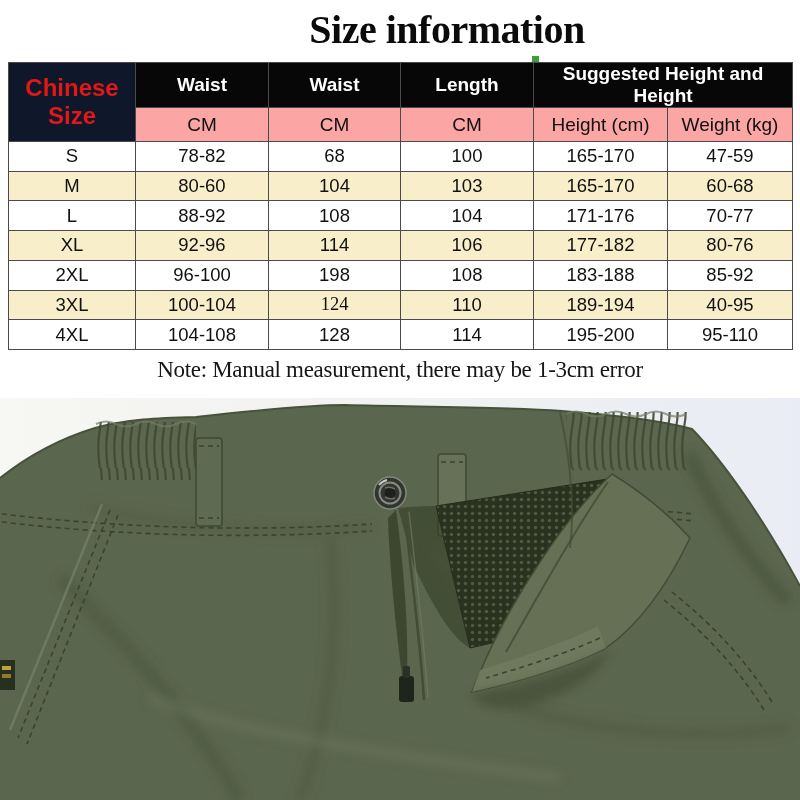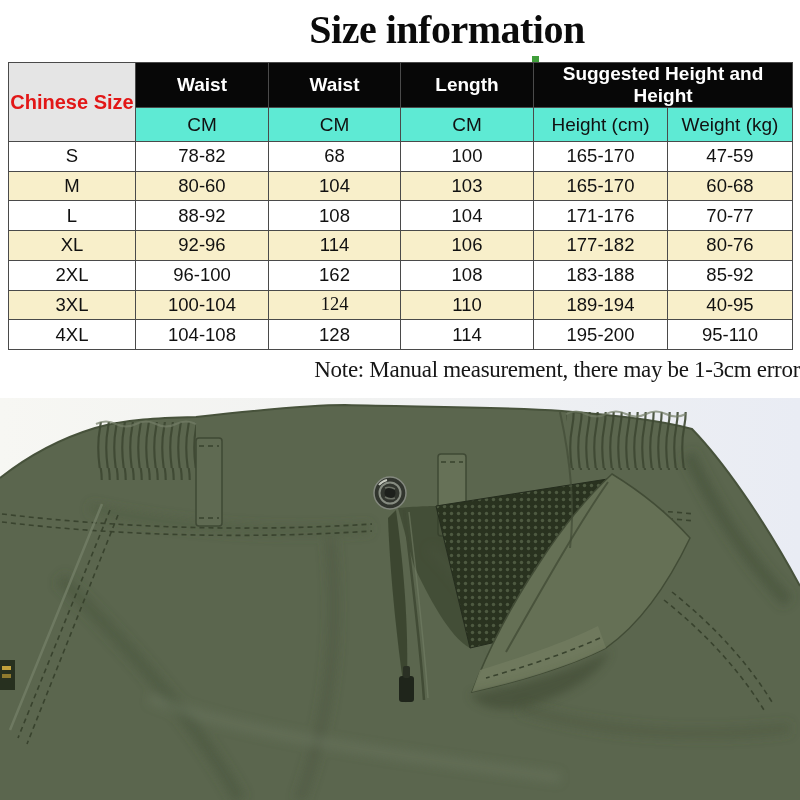--- a/index.html
+++ b/index.html
@@ -13,28 +13,28 @@
   
   .tick{position:absolute;left:532px;top:56px;width:7px;height:6px;background:var(--highlight_border);}
 
   
   table.size{position:absolute;left:8px;top:62px;width:784px;height:288px;
              border-collapse:collapse;table-layout:fixed;
              font-family:"Liberation Sans",sans-serif;color:#111;}
   table.size th, table.size td{border:1px solid #4a4a4a;text-align:center;vertical-align:middle;padding:0;}
   th.dark{background:var(--header_bg);color:var(--header_text);font-size:19px;font-weight:700;
           border-color:#5d5d5d;height:33px;}
-  th.corner{background:#e5e5e5;color:var(--corner_text);font-size:20px;font-weight:700;}
-  tr.units th{background:#5eead4;font-weight:400;font-size:19px;height:33px;}
+  th.corner{background:#0f172a;color:var(--corner_text);font-size:24px;font-weight:700;}
+  tr.units th{background:#fca5a5;font-weight:400;font-size:19px;height:33px;}
   tbody td{font-size:18.5px;font-weight:400;background:transparent;}
   tbody tr:nth-child(even) td{background:var(--row_alt_bg);}
   td.hl{border:2.5px solid var(--highlight_border);font-family:Liberation Serif, serif;}
 
   
-  .note{position:absolute;top:357px;left:0;width:100%;margin:0;text-align:right;
+  .note{position:absolute;top:357px;left:0;width:100%;margin:0;text-align:center;
         font-family:"Liberation Serif",serif;font-size:23px;color:#161616;letter-spacing:-.3px;}
 
   
   svg.photo{position:absolute;left:0;top:398px;}
   .fabric{fill:var(--fabric_green);}
   .stitch{fill:none;stroke:#39432e;stroke-width:1.6;stroke-dasharray:5 4;}
   .seamline{fill:none;stroke:#424c36;}
   .hiline{fill:none;stroke:#737e66;}
 </style>
 </head>
@@ -100,21 +100,21 @@
         <td>XL</td>
         <td>92-96</td>
         <td>114</td>
         <td>106</td>
         <td>177-182</td>
         <td>80-76</td>
       </tr>
       <tr>
         <td>2XL</td>
         <td>96-100</td>
-        <td>162</td>
+        <td>198</td>
         <td>108</td>
         <td>183-188</td>
         <td>85-92</td>
       </tr>
       <tr>
         <td>3XL</td>
         <td>100-104</td>
         <td class="hl">124</td>
         <td>110</td>
         <td>189-194</td>

